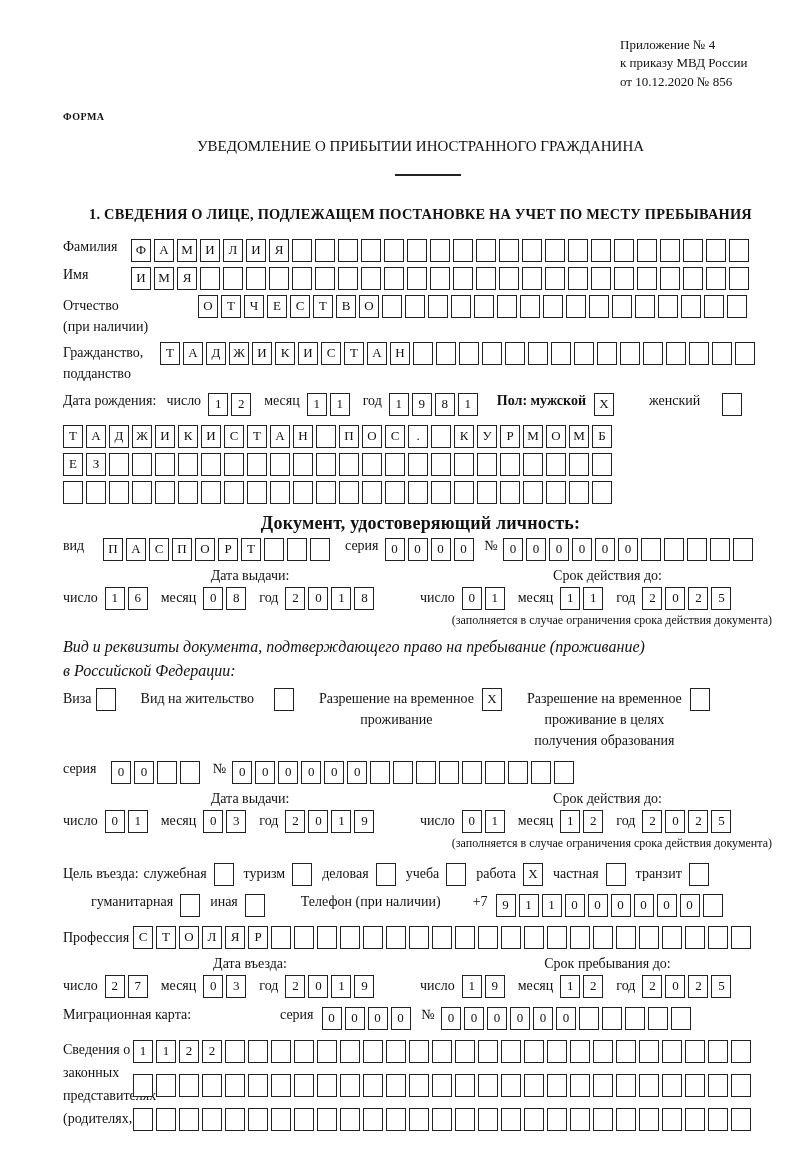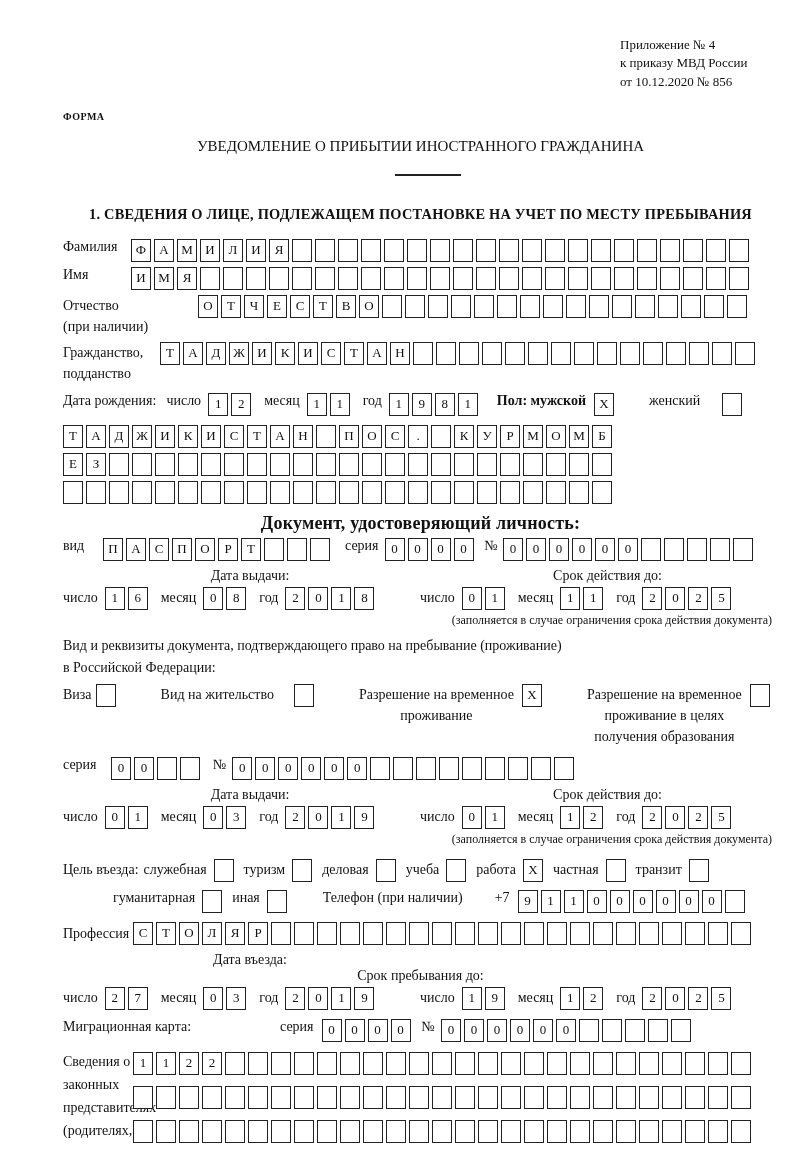--- a/index.html
+++ b/index.html
@@ -36,22 +36,22 @@
   .mini0{margin:0 7px 0 0;}
 
   .dhdr{display:flex;font-size:14px;margin-top:7px;}
   .dh1{width:374px;text-align:center;}
   .dh2{flex:1;text-align:center;}
   .drow{display:flex;align-items:center;margin-top:3px;font-size:14px;}
   .dleft{display:flex;align-items:center;width:357px;}
   .dright{display:flex;align-items:center;}
   .note{font-size:12px;text-align:right;margin-top:3px;padding-right:6px;}
 
-  .intro{font-size:14px;margin-top:10px;}
-  .opts{display:flex;align-items:flex-start;margin-top:8px;font-size:14px;gap:20px;}
+  .intro{font-size:16px;margin-top:10px;font-style:italic;}
+  .opts{display:flex;align-items:flex-start;margin-top:8px;font-size:14px;}
   .opt{display:flex;align-items:flex-start;}
   .opt + .opt{margin-left:22px;}
   .optlines{text-align:center;line-height:1.5;}
   .goal{display:flex;align-items:center;margin-top:12px;font-size:14px;}
   .gb{margin:0 10px 0 7px;}
 </style>
 </head>
 <body>
 
 <div class="page">
@@ -512,21 +512,21 @@
     <span class="lbl">учеба</span>
     <span class="cell gb"></span>
     <span class="lbl">работа</span>
     <span class="cell gb">X</span>
     <span class="lbl">частная</span>
     <span class="cell gb"></span>
     <span class="lbl">транзит</span>
     <span class="cell gb"></span>
   </div>
 
-  <div class="frow" style="margin-top:8px;margin-left:50px;">
+  <div class="frow" style="margin-top:8px;margin-left:28px;">
     <span class="lbl">гуманитарная</span>
     <span class="cell gb"></span>
     <span class="lbl">иная</span>
     <span class="cell gb"></span>
     <span class="lbl" style="margin-left:26px;">Телефон (при наличии)</span>
     <span class="lbl" style="margin:0 8px 0 32px;">+7</span>
     <span class="cells">
         <span class="cell">9</span>
         <span class="cell">1</span>
         <span class="cell">1</span>
@@ -566,21 +566,21 @@
         <span class="cell"></span>
         <span class="cell"></span>
         <span class="cell"></span>
         <span class="cell"></span>
         <span class="cell"></span>
         <span class="cell"></span>
         <span class="cell"></span>
       </span>
   </div>
 
-  <div class="dhdr" style="flex-direction:column;">
+  <div class="dhdr" style="">
     <span class="dh1">Дата въезда:</span>
     <span class="dh2">Срок пребывания до:</span>
   </div>
   <div class="drow">
     <span class="dleft">
       <span class="lbl mini0">число</span>
       <span class="cells">
           <span class="cell">2</span>
           <span class="cell">7</span>
         </span>

